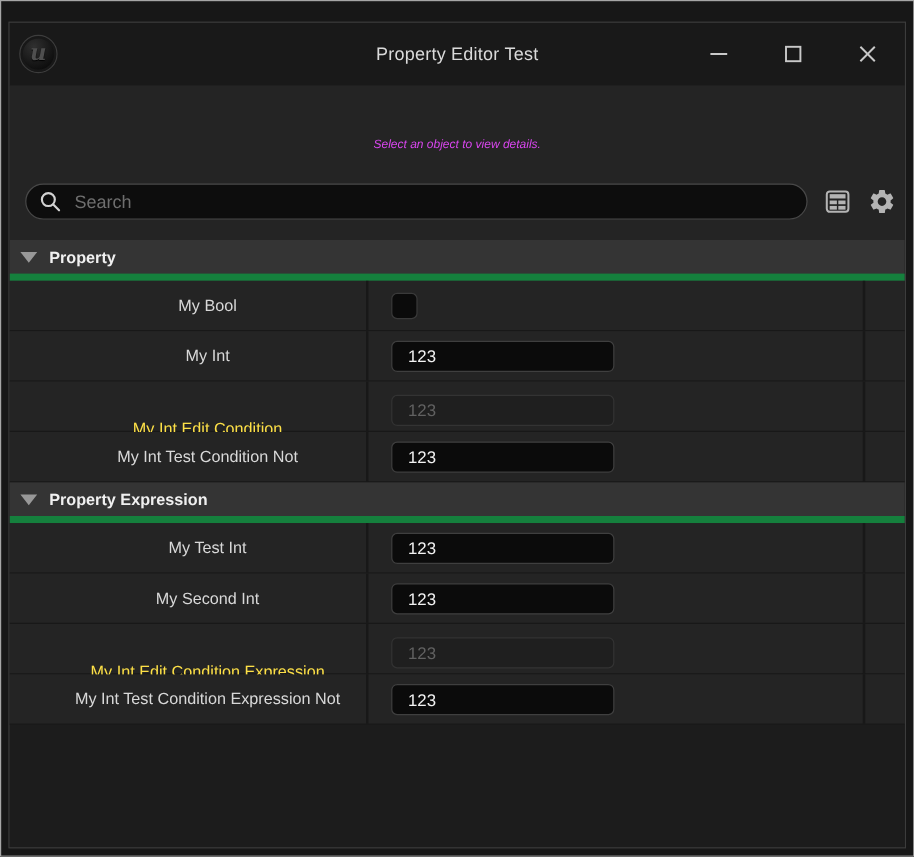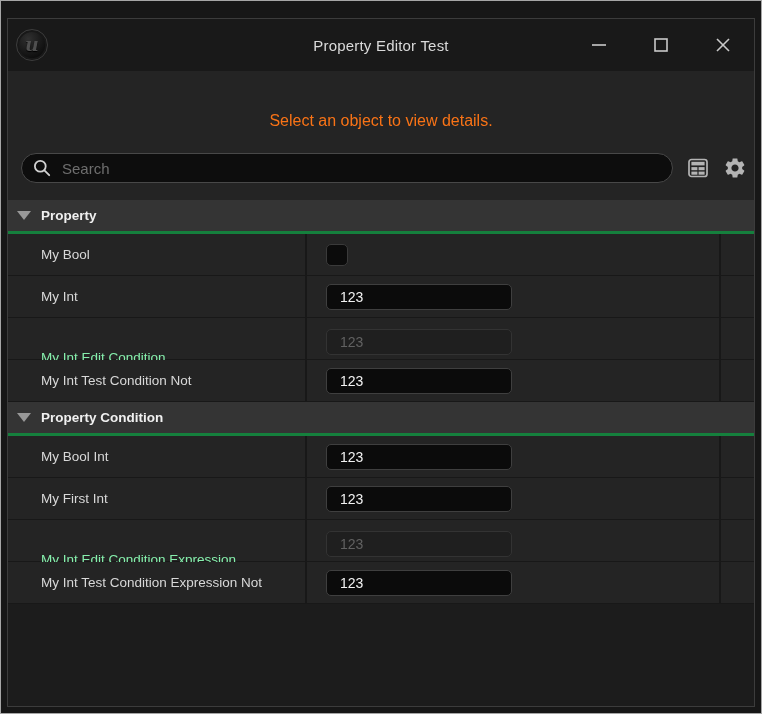--- a/index.html
+++ b/index.html
@@ -39,21 +39,21 @@
   }
   .controls { margin-left:auto; display:flex; z-index:2; }
   .winbtn {
     width:62px; height:52px; background:none; border:none; padding:0;
     display:flex; align-items:center; justify-content:center; cursor:pointer;
   }
   
   .panel { background:#242424; display:flex; flex-direction:column; }
   .empty-state {
     margin-top:40px; height:20px; line-height:20px; text-align:center;
-    font-size:16px; color:#f97316;
+    font-style:italic; font-size:10px; color:#d946ef;
   }
   .search-row {
     margin-top:22px; display:flex; align-items:center;
     padding:0 7px 0 13px;
   }
   .searchbox {
     flex:1; height:30px; background:#0d0d0d;
     border:1px solid #484848; border-radius:15px;
     display:flex; align-items:center; padding:0 10px 0 11px;
   }
@@ -64,39 +64,39 @@
   .searchbox input::placeholder { color:#6e6e6e; }
   .icon-btn {
     flex:0 0 24px; width:24px; height:24px; margin-left:13px;
     background:none; border:none; padding:0; cursor:pointer;
     display:flex; align-items:center; justify-content:center;
   }
   
   .grid { margin-top:17px; display:flex; flex-direction:column; }
   .section-header {
     height:34px; background:#343434; display:flex; align-items:center;
-    border-bottom:3px solid #15803d; cursor:pointer;
+    border-bottom:6px solid #15803d; cursor:pointer;
   }
   .tri {
     width:0; height:0; margin-left:9px;
     border-left:7px solid transparent; border-right:7px solid transparent;
     border-top:9px solid #989898;
   }
   .section-label {
     margin-left:10px; color:#f0f0f0; font-weight:bold; font-size:13.5px;
   }
   .prow {
     display:grid; grid-template-columns:299px 1fr 33px;
     height:42px; border-bottom:1px solid #181818; background:#242424;
   }
   .cell { display:flex; align-items:center; min-width:0; }
-  .cell.name  { padding-left:33px; border-right:2px solid #181818; }
+  .cell.name  { padding-left:33px; border-right:2px solid #181818;justify-content:center; }
   .cell.value { padding-left:19px; border-right:2px solid #181818; }
   .plabel { color:#d8d8d8; font-size:13.5px; white-space:nowrap; }
-  .prow.disabled .plabel { color:#86efac;margin-top:32px; }
+  .prow.disabled .plabel { color:#fde047;margin-top:32px; }
   .num-input {
     width:186px; height:26px; background:#0b0b0b;
     border:1px solid #3f3f3f; border-radius:5px;
     color:#f2f2f2; font-size:14px; padding:0 6px 0 13px;
     font-family:inherit; outline:none;
   }
   .num-input:disabled { background:#1f1f1f; border-color:#333333; color:#616161; }
   .checkbox {
     appearance:none; -webkit-appearance:none; margin:0;
     width:22px; height:22px; background:#0b0b0b;
@@ -204,36 +204,36 @@
       <span class="plabel">My Int Test Condition Not</span>
     </div>
     <div class="cell value">
       <input type="text" class="num-input" value="123" style="">
     </div>
     <div class="cell extra"></div>
   </div>
 
   <div class="section-header">
     <span class="tri"></span>
-    <span class="section-label">Property Condition</span>
-  </div>
-
-  <div class="prow">
-    <div class="cell name">
-      <span class="plabel">My Bool Int</span>
-    </div>
-    <div class="cell value">
-      <input type="text" class="num-input" value="123" style="">
-    </div>
-    <div class="cell extra"></div>
-  </div>
-
-  <div class="prow">
-    <div class="cell name">
-      <span class="plabel">My First Int</span>
+    <span class="section-label">Property Expression</span>
+  </div>
+
+  <div class="prow">
+    <div class="cell name">
+      <span class="plabel">My Test Int</span>
+    </div>
+    <div class="cell value">
+      <input type="text" class="num-input" value="123" style="">
+    </div>
+    <div class="cell extra"></div>
+  </div>
+
+  <div class="prow">
+    <div class="cell name">
+      <span class="plabel">My Second Int</span>
     </div>
     <div class="cell value">
       <input type="text" class="num-input" value="123" style="">
     </div>
     <div class="cell extra"></div>
   </div>
 
   <div class="prow disabled">
     <div class="cell name">
       <span class="plabel">My Int Edit Condition Expression</span>

